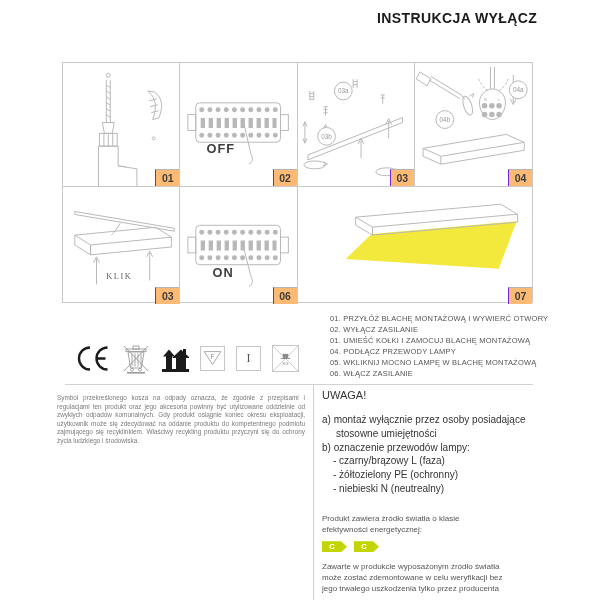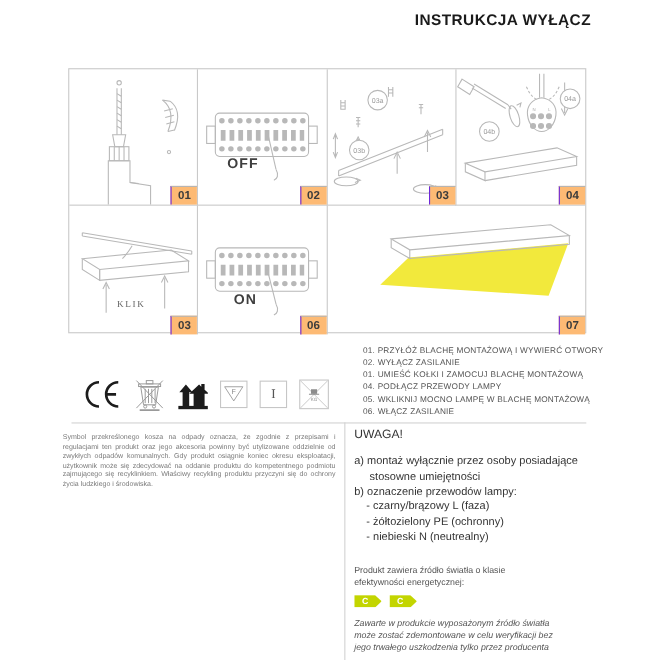--- a/index.html
+++ b/index.html
@@ -42,21 +42,21 @@
   #warning .ind-a{padding-left:14px;}
   #warning .ind-b{padding-left:11px;}
 
   #energy{left:322px;top:514px;width:240px;}
   #energy .eline{font-size:8px;line-height:10.6px;color:#555;}
   #energy .badges{display:flex;gap:7px;margin-top:6px;}
   .ebadge{width:25px;height:11px;background:#c3d500;color:#fff;font-size:8px;font-weight:bold;
           display:flex;align-items:center;padding-left:7px;box-sizing:border-box;
           clip-path:polygon(0 0,76% 0,100% 50%,76% 100%,0 100%);}
 
-  #mfg-note{left:322px;top:562px;width:250px;font-size:8px;line-height:10.8px;color:#555;font-style:italic;}
+  #mfg-note{left:322px;top:562px;width:250px;font-size:8px;line-height:10.8px;color:#555;}
 </style>
 </head>
 <body>
 
 <div id="canvas">
 
   <div id="title" class="abs">INSTRUKCJA WYŁĄCZ</div>
 
   <div id="grid" class="abs">
 

